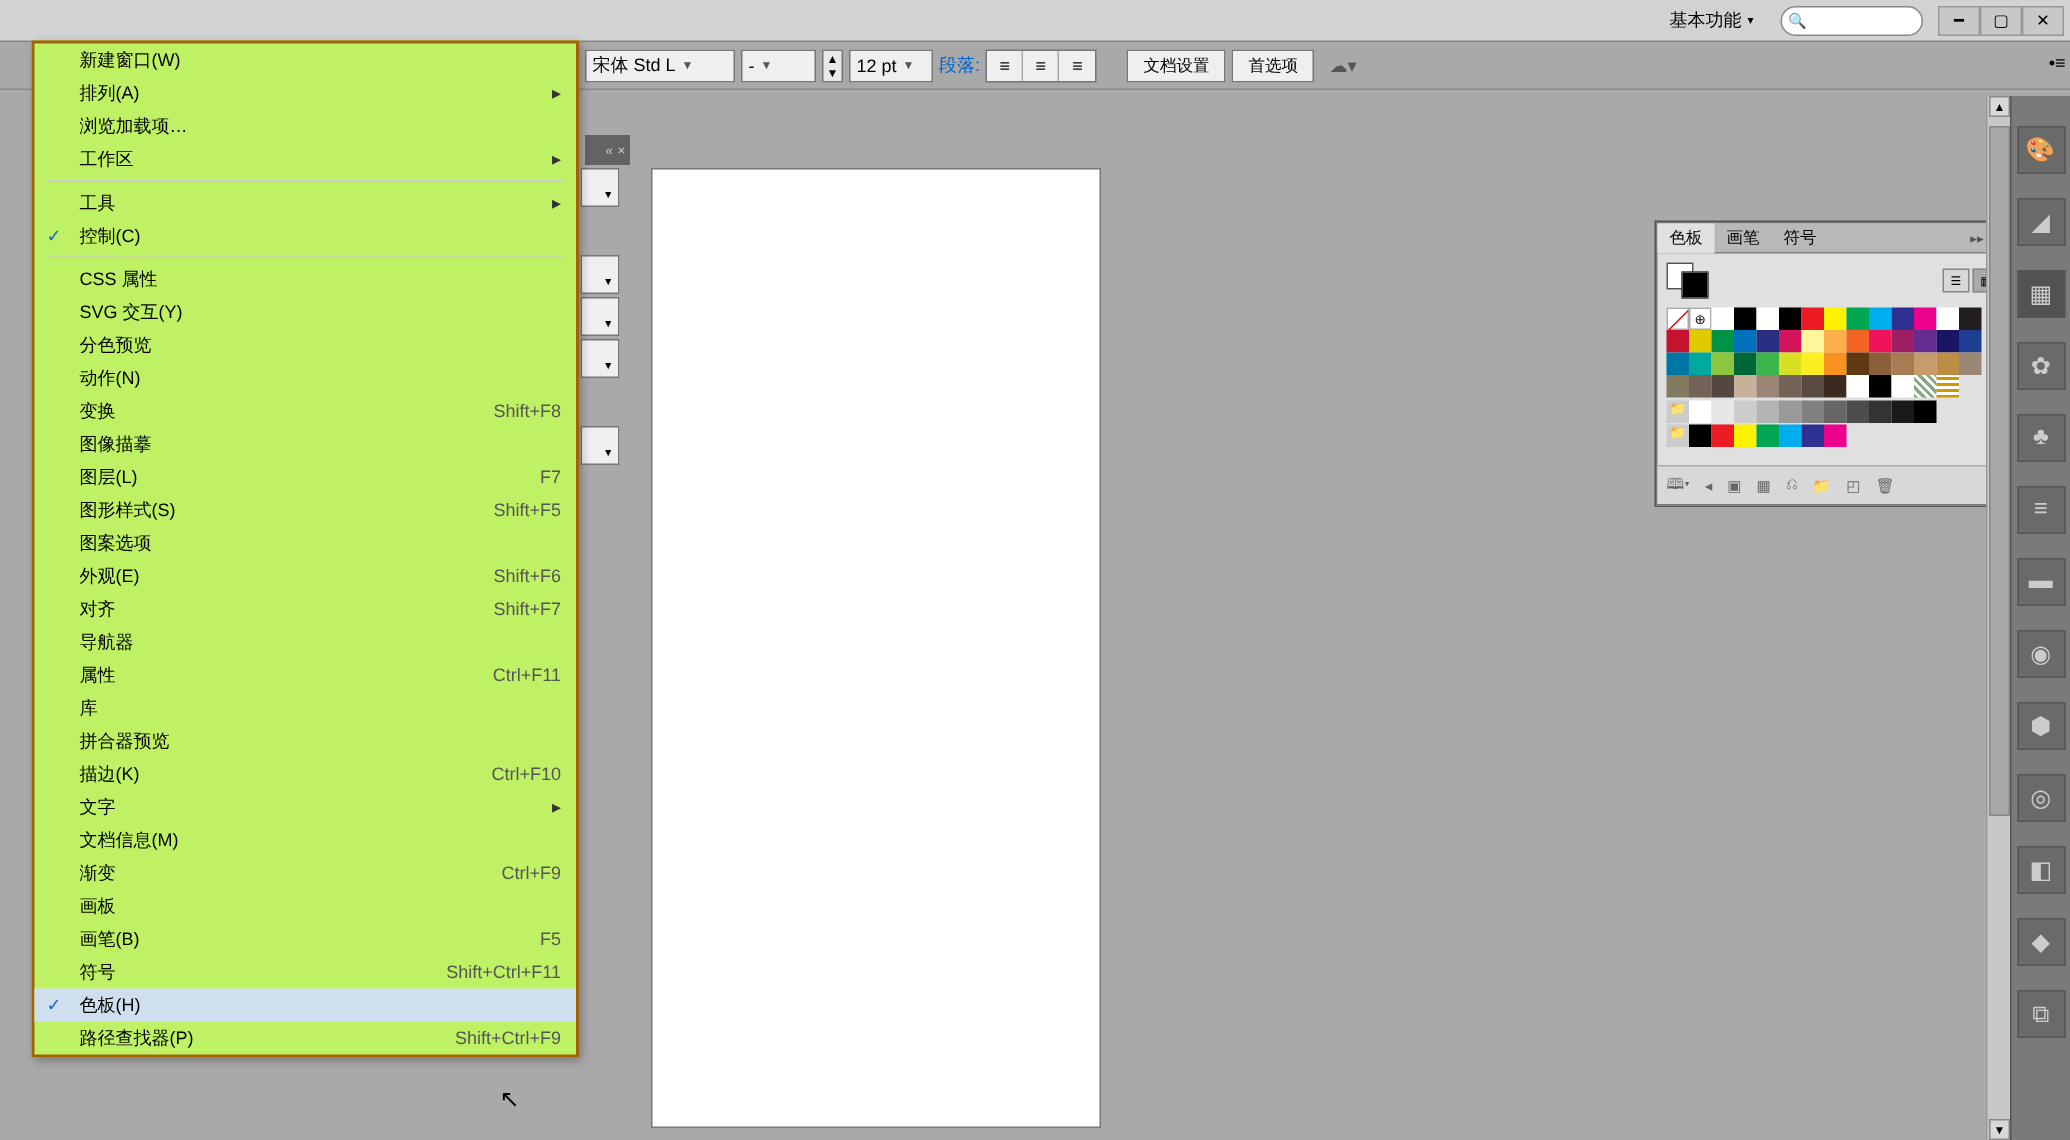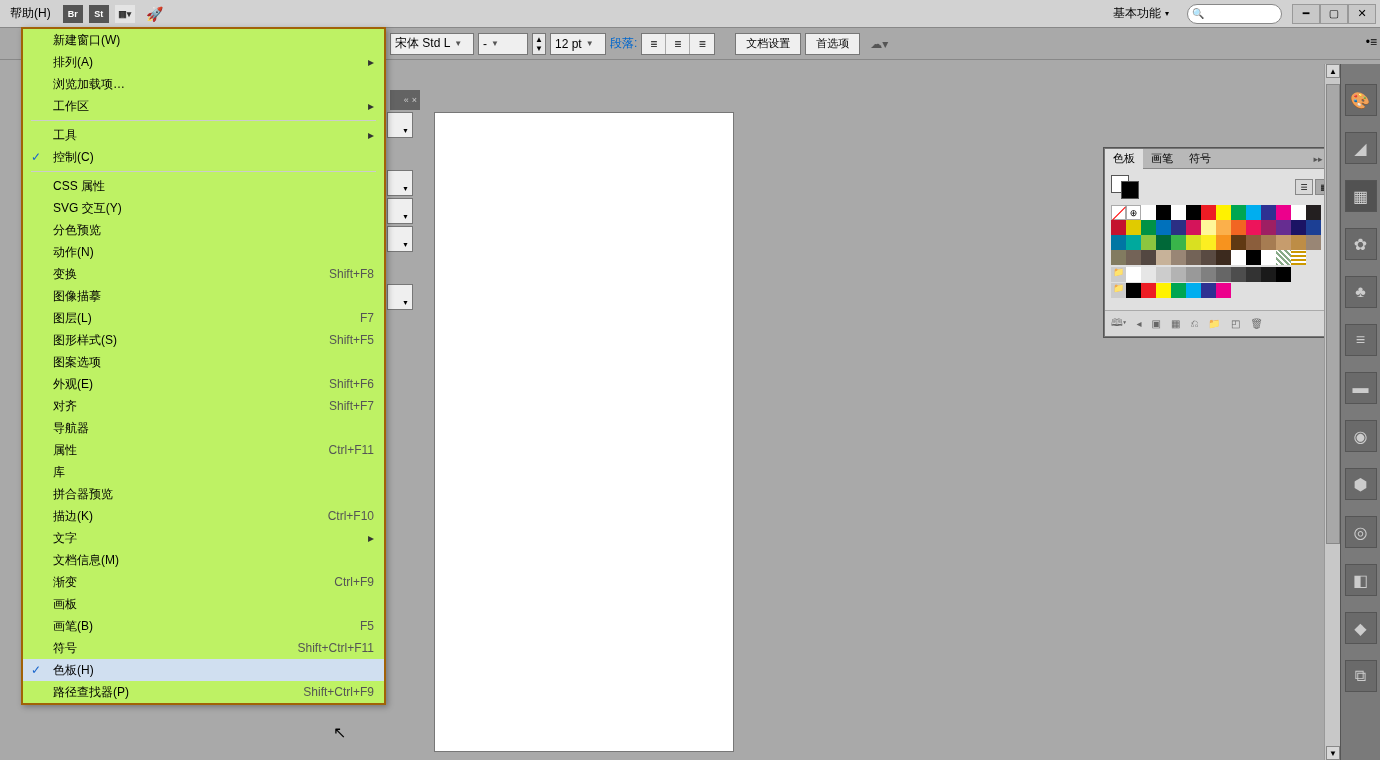--- a/index.html
+++ b/index.html
@@ -69,44 +69,37 @@
 
 .cursor{position:absolute;left:333px;top:723px;font-size:16px;color:#000;z-index:200;pointer-events:none}
 .optright{position:absolute;right:3px;top:35px}
 .step-group{display:flex}
 .step-group span{width:14px;height:22px;border:1px solid #777;background:#e8e8e8;font-size:8px;display:flex;align-items:center;justify-content:center}
 </style>
 </head>
 <body>
 
 <div class="topbar">
-  <div class="left">
-    <span class="menu-btn">帮助(H)</span>
-    <span class="icon-box">Br</span>
-    <span class="icon-box">St</span>
-    <span class="icon-box" style="background:#e4e4e4;color:#333">▦▾</span>
-    <span style="padding:0 6px;color:#444;font-size:14px">🚀</span>
-  </div>
   <div class="right">
     <span class="workspace">
         <span>基本功能</span> 
         <span style="font-size:8px">▾</span>
       </span>
     <div class="search-box"></div>
     <div class="winbtns">
       <div class="winbtn">━</div>
       <div class="winbtn">▢</div>
       <div class="winbtn">✕</div>
     </div>
   </div>
 </div>
 
 <div class="optbar">
   <div style="width:380px"></div>
-  <div class="sel" style="width:84px">
+  <div class="sel" style="width:100px">
       <span>宋体 Std L</span>
       <span class="arr">▼</span>
     </div>
   <div class="sel" style="width:50px">
       <span>-</span>
       <span class="arr">▼</span>
     </div>
   <div class="step-group">
       <span>▲<br>▼</span>
     </div>

